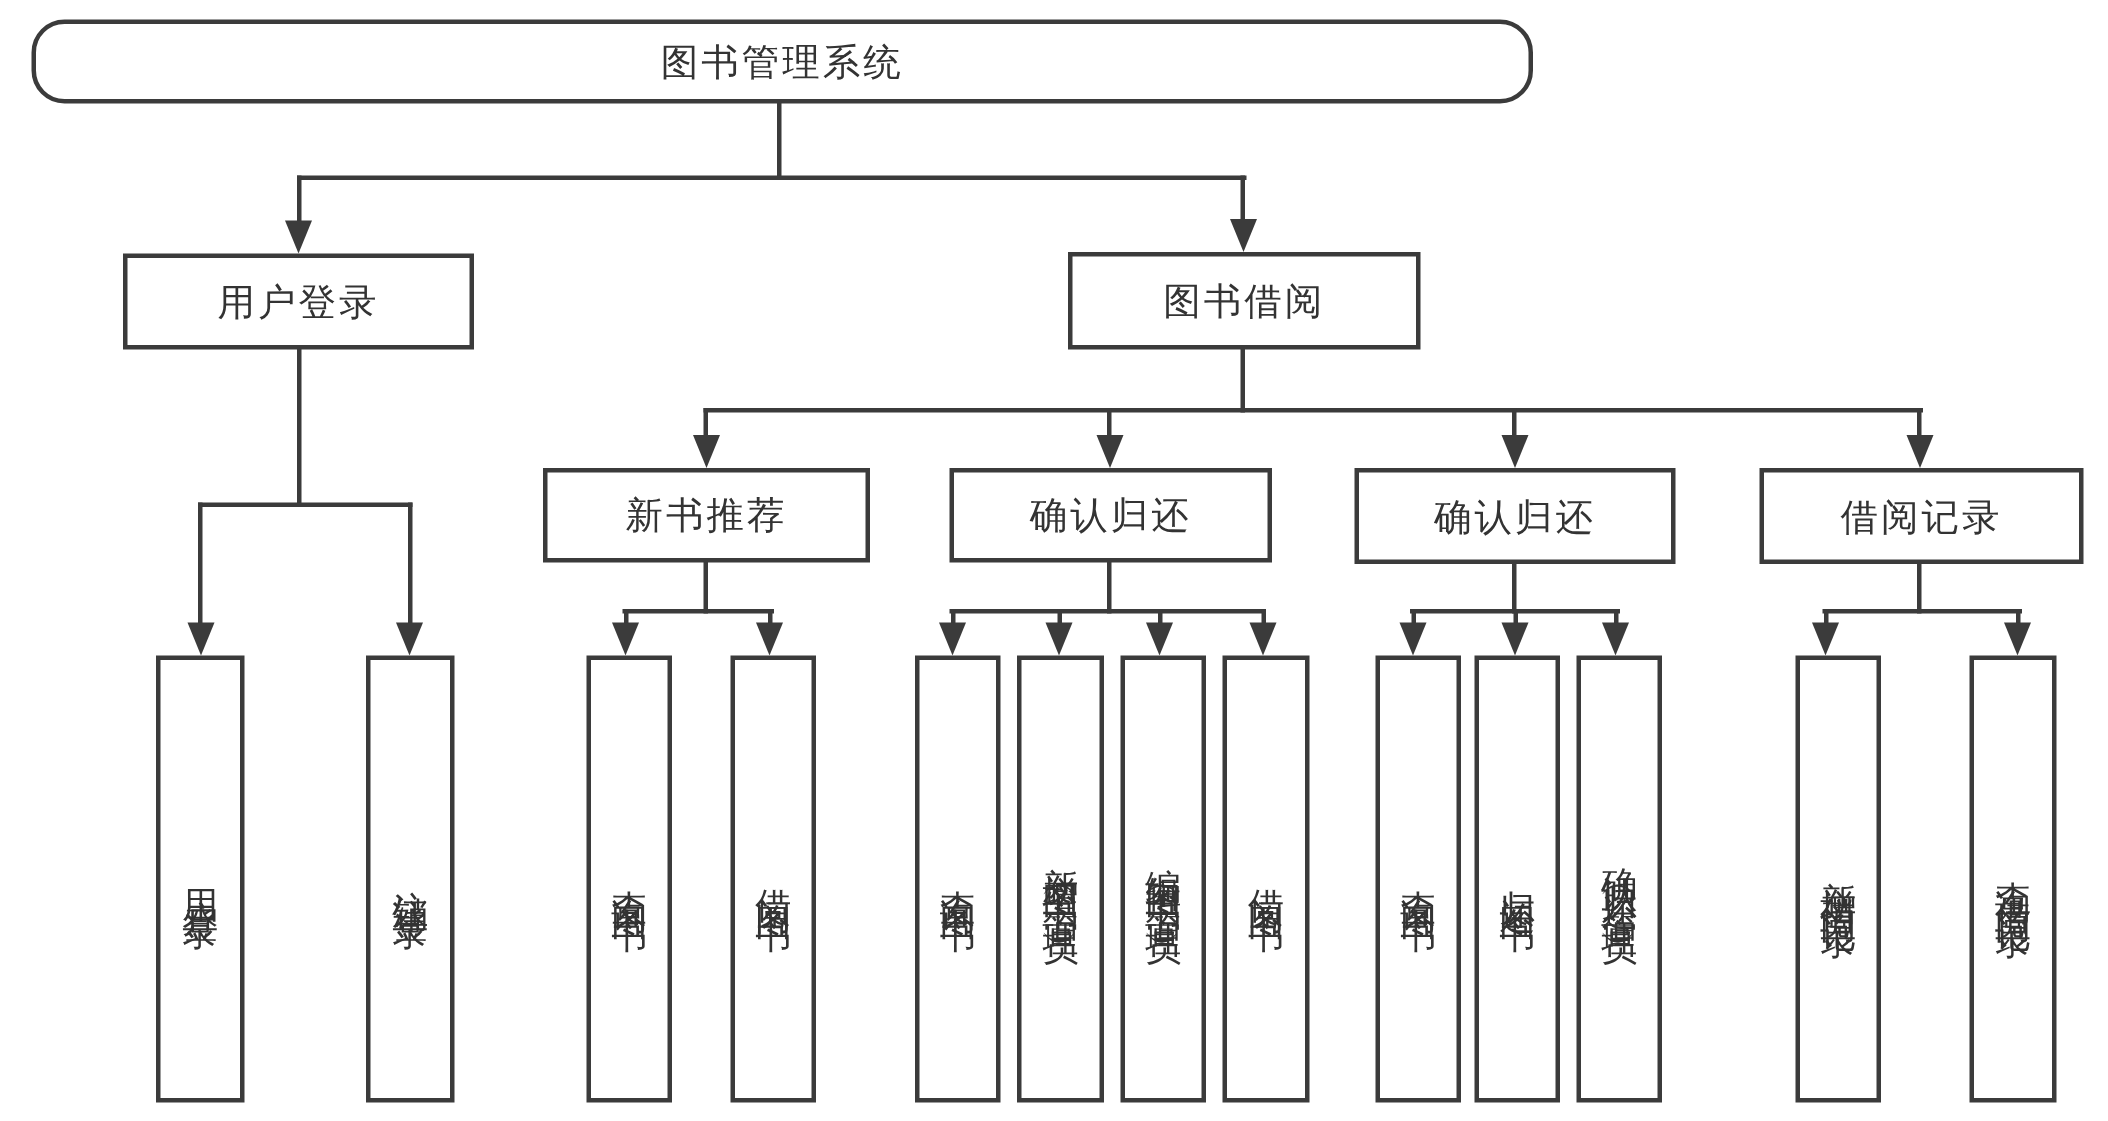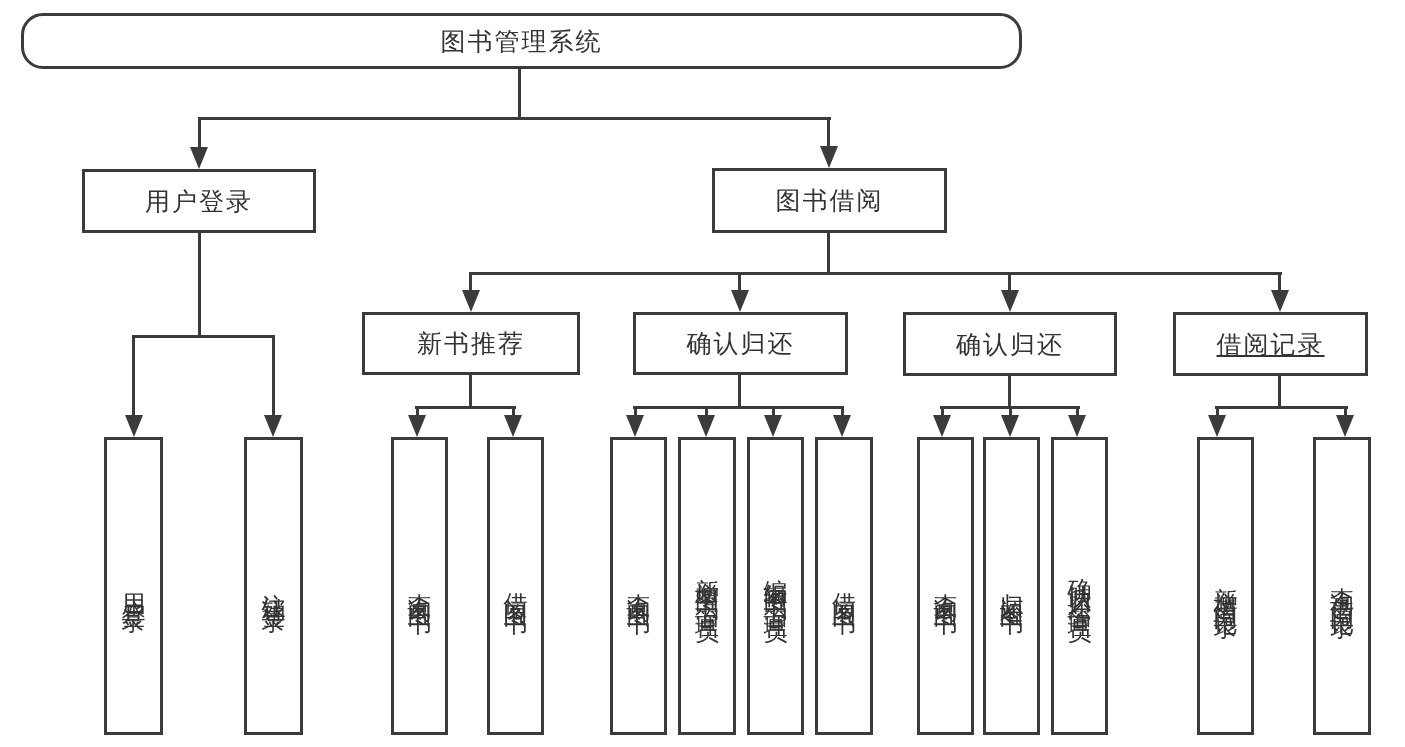--- a/index.html
+++ b/index.html
@@ -70,21 +70,21 @@
 
   <div class="nbox" style="left:362px;top:312px;width:218px;height:63px;">
     <span class="hlabel">新书推荐</span>
   </div>
   <div class="nbox" style="left:633px;top:312px;width:215px;height:63px;">
     <span class="hlabel">确认归还</span>
   </div>
   <div class="nbox" style="left:903px;top:312px;width:214px;height:64px;">
     <span class="hlabel">确认归还</span>
   </div>
-  <div class="nbox" style="left:1173px;top:312px;width:195px;height:64px;text-decoration:underline;">
+  <div class="nbox" style="left:1173px;top:312px;width:216px;height:64px;">
     <span class="hlabel">借阅记录</span>
   </div>
 
   <div class="nbox" style="left:104px;top:437px;width:59px;height:298px;">
     <span class="vlabel">用户登录</span>
   </div>
   <div class="nbox" style="left:244px;top:437px;width:59px;height:298px;">
     <span class="vlabel">注销登录</span>
   </div>
 

